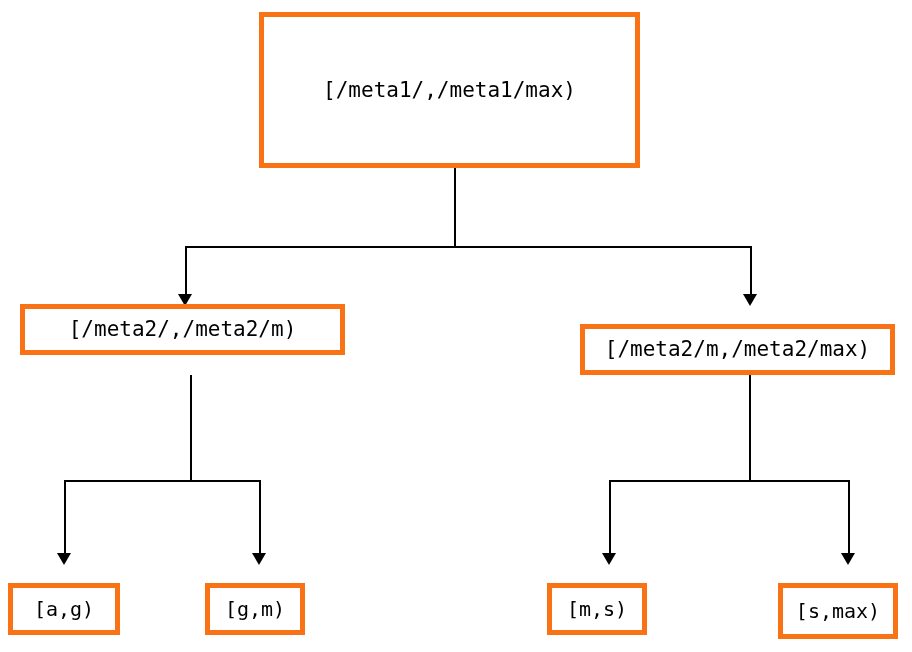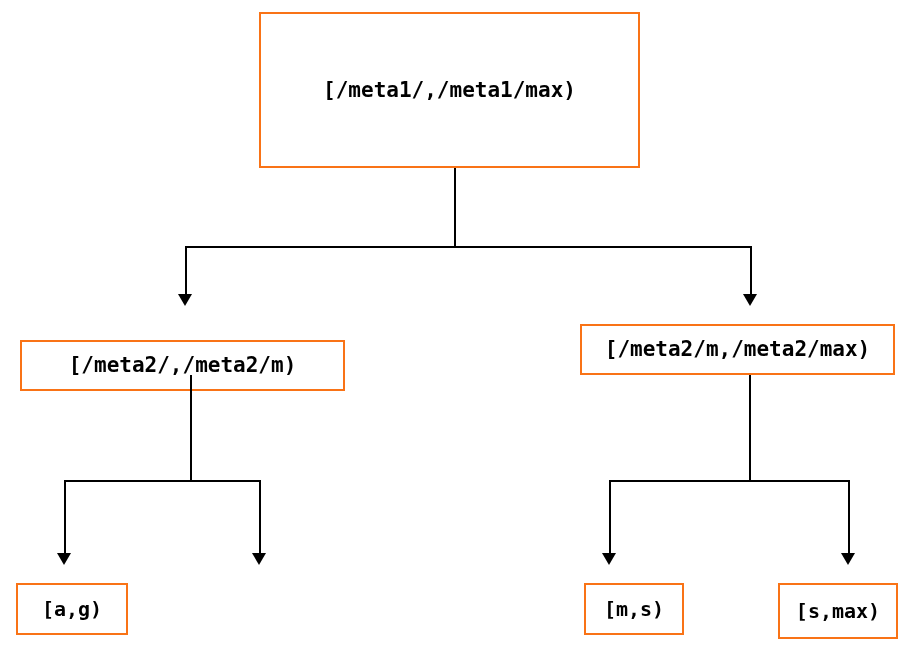--- a/index.html
+++ b/index.html
@@ -12,28 +12,27 @@
     position: relative;
     width: 912px;
     height: 652px;
     background: #ffffff;
     overflow: hidden;
     font-family: "DejaVu Sans Mono", "Liberation Mono", monospace;
   }
   .node {
     position: absolute;
     box-sizing: border-box;
-    border: 2px solid #f97316;
+    border: 5px solid #f97316;
     background: #ffffff;
     display: flex;
     align-items: center;
     justify-content: center;
     color: #000000;
     white-space: pre;
-    font-weight: bold;
   }
   .node-label {
     display: block;
     line-height: 1;
     color: #000000;
     white-space: pre;
   }
   .node-root   { font-size: 21px; }
   .node-mid    { font-size: 21px; }
   .node-leaf   { font-size: 20px; }
@@ -66,21 +65,21 @@
   <div class="edge-v" style="left:454px; top:168px; height:79px;"></div>
 
   <div class="edge-h" style="left:185px; top:246px; width:567px;"></div>
 
   <div class="edge-v" style="left:185px; top:246px; height:48px;"></div>
   <div class="arrow" style="left:178px; top:294px;"></div>
 
   <div class="edge-v" style="left:750px; top:246px; height:48px;"></div>
   <div class="arrow" style="left:743px; top:294px;"></div>
 
-  <div class="node node-mid" style="left:20px; top:340px; width:325px; height:51px;">
+  <div class="node node-mid" style="left:20px; top:304px; width:325px; height:51px;">
     <span class="node-label">[/meta2/,/meta2/m)</span>
   </div>
 
   <div class="node node-mid" style="left:580px; top:324px; width:315px; height:51px;">
     <span class="node-label">[/meta2/m,/meta2/max)</span>
   </div>
 
   <div class="edge-v" style="left:190px; top:375px; height:106px;"></div>
   <div class="edge-h" style="left:64px; top:480px; width:197px;"></div>
 
@@ -92,26 +91,29 @@
 
   <div class="edge-v" style="left:749px; top:375px; height:106px;"></div>
   <div class="edge-h" style="left:609px; top:480px; width:241px;"></div>
 
   <div class="edge-v" style="left:609px; top:480px; height:73px;"></div>
   <div class="arrow" style="left:602px; top:553px;"></div>
 
   <div class="edge-v" style="left:848px; top:480px; height:73px;"></div>
   <div class="arrow" style="left:841px; top:553px;"></div>
 
-  <div class="node node-leaf" style="left:8px; top:583px; width:112px; height:52px;margin-left:8px;">
+  <div class="node node-leaf" style="left:8px; top:583px; width:112px; height:52px;">
     <span class="node-label">[a,g)</span>
   </div>
 
+  <div class="node node-leaf" style="left:205px; top:583px; width:100px; height:52px;">
+    <span class="node-label">[g,m)</span>
+  </div>
 
-  <div class="node node-leaf" style="left:584px; top:583px; width:100px; height:52px;">
+  <div class="node node-leaf" style="left:547px; top:583px; width:100px; height:52px;">
     <span class="node-label">[m,s)</span>
   </div>
 
   <div class="node node-leaf" style="left:778px; top:583px; width:120px; height:56px;">
     <span class="node-label">[s,max)</span>
   </div>
 
 </div>
 
 </body></html>

